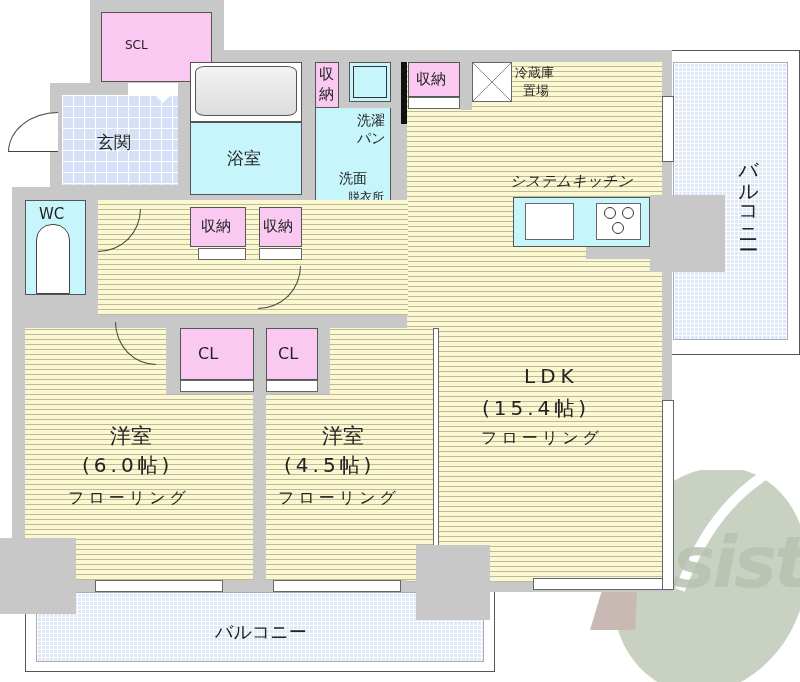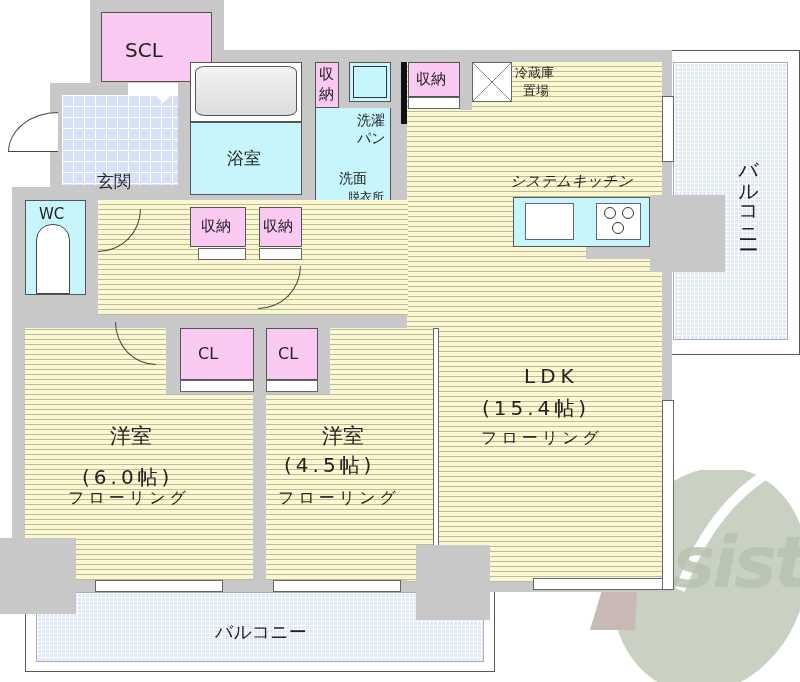--- a/index.html
+++ b/index.html
@@ -34,25 +34,25 @@
 <div class="abs" style="left:25px;top:590px;width:470px;height:82px;border:1px solid #555;border-top:none;background:#fff;"></div>
 <div class="abs tile-blue" style="left:36px;top:592px;width:448px;height:70px;border:1px solid #aab;"></div>
 <div class="lbl" style="left:215px;top:620px;font-size:18px;">バルコニー</div>
 
 <div class="abs wall" style="left:12px;top:187px;width:660px;height:405px;"></div>
 <div class="abs wall" style="left:178px;top:50px;width:494px;height:150px;"></div>
 <div class="abs wall" style="left:90px;top:0px;width:134px;height:85px;"></div>
 <div class="abs wall" style="left:50px;top:83px;width:130px;height:110px;"></div>
 
 <div class="abs pink" style="left:101px;top:12px;width:111px;height:70px;"></div>
-<div class="lbl" style="left:125px;top:38px;font-size:20px;">SCL</div>
+<div class="lbl" style="left:125px;top:38px;font-size:12px;">SCL</div>
 <div class="abs" style="left:128px;top:83px;width:50px;height:12px;background:#fff;"></div>
 
 <div class="abs tile-entry" style="left:62px;top:95px;width:116px;height:90px;"></div>
-<div class="lbl" style="left:97px;top:131px;font-size:17px;margin-top:39px;">玄関</div>
+<div class="lbl" style="left:97px;top:131px;font-size:17px;">玄関</div>
 <div class="abs" style="left:8px;top:112px;width:50px;height:40px;border:1px solid #444;border-right:none;border-radius:100% 0 0 0;background:#fff;border-bottom:1px solid #444;"></div>
 <div class="abs" style="left:155px;top:95px;width:0;height:0;border-left:8px solid transparent;border-right:8px solid transparent;border-top:8px solid #fff;"></div>
 
 <div class="abs" style="left:190px;top:62px;width:112px;height:60px;background:#fff;border:1px solid #555;"></div>
 <div class="abs" style="left:195px;top:66px;width:102px;height:50px;background:linear-gradient(#f3f3f3,#dcdcdc);border:1px solid #555;border-radius:10px 10px 10px 10px / 6px 6px 6px 6px;"></div>
 <div class="abs aqua" style="left:190px;top:122px;width:112px;height:73px;"></div>
 <div class="lbl" style="left:227px;top:147px;font-size:17px;font-family:Liberation Mono, monospace;">浴室</div>
 
 <div class="abs pink" style="left:315px;top:62px;width:24px;height:46px;"></div>
 <div class="lbl" style="left:319px;top:65px;font-size:15px;">収</div>
@@ -112,21 +112,21 @@
 <div class="abs white" style="left:198px;top:248px;width:48px;height:12px;"></div>
 <div class="abs pink" style="left:259px;top:207px;width:43px;height:40px;"></div>
 <div class="lbl" style="left:263px;top:217px;font-size:15px;">収納</div>
 <div class="abs white" style="left:259px;top:248px;width:43px;height:12px;"></div>
 <div class="abs" style="left:258px;top:266px;width:42px;height:42px;">
     <div style="width:42px;height:42px;border-right:1px solid #444;border-bottom:1px solid #444;border-radius:0 0 100% 0;"></div>
   </div>
 
 <div class="abs floor" style="left:25px;top:328px;width:228px;height:252px;"></div>
 <div class="lbl" style="left:110px;top:422px;font-size:21px;">洋室</div>
-<div class="lbl" style="left:82px;top:452px;font-size:20px;letter-spacing:4px;margin-top:12px;">(6.0帖)</div>
+<div class="lbl" style="left:82px;top:452px;font-size:20px;letter-spacing:4px;">(6.0帖)</div>
 <div class="lbl" style="left:68px;top:488px;font-size:16px;letter-spacing:4px;">フローリング</div>
 <div class="abs" style="left:115px;top:322px;width:40px;height:42px;">
     <div style="width:40px;height:42px;border-left:1px solid #444;border-bottom:1px solid #444;border-radius:0 0 0 100%;"></div>
   </div>
 
 <div class="abs floor" style="left:266px;top:328px;width:167px;height:252px;"></div>
 <div class="lbl" style="left:322px;top:422px;font-size:21px;">洋室</div>
 <div class="lbl" style="left:284px;top:452px;font-size:20px;letter-spacing:4px;">(4.5帖)</div>
 <div class="lbl" style="left:278px;top:488px;font-size:16px;letter-spacing:4px;">フローリング</div>
 

